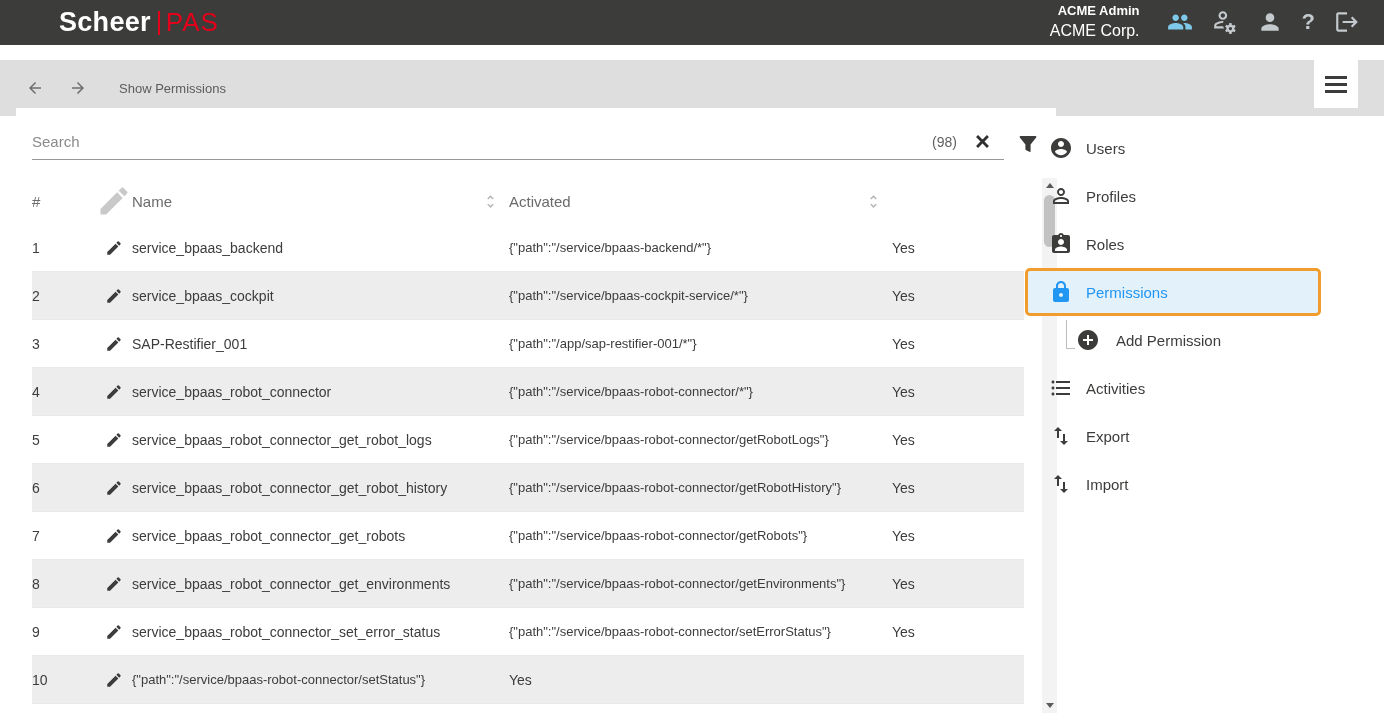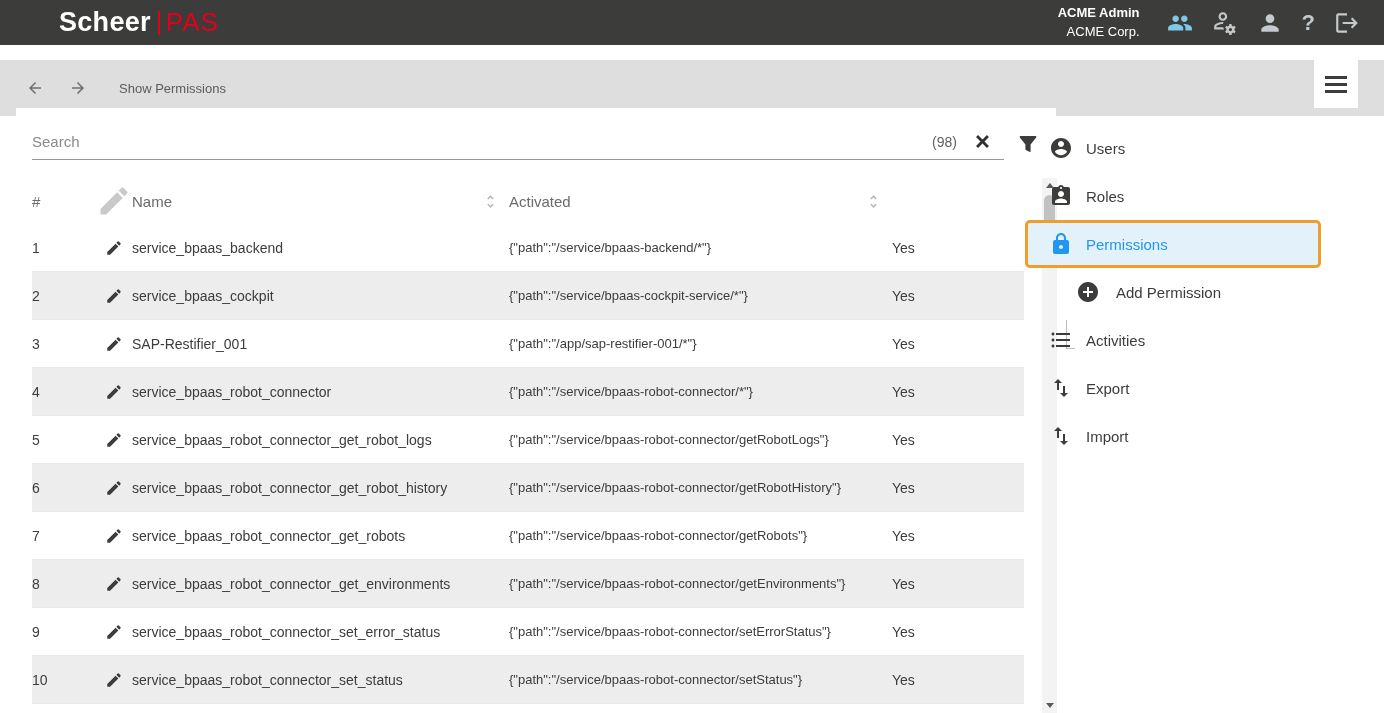--- a/index.html
+++ b/index.html
@@ -14,21 +14,21 @@
 
 .app-header{position:absolute;left:0;top:0;width:1384px;height:45px;background:var(--header-bg);display:flex;align-items:center;justify-content:space-between;padding:0 24px;}
 .brand{display:flex;align-items:center;}
 .brand-mark{width:28px;height:26px;margin-right:7px;}
 .brand-name{color:#fff;font-size:27px;font-weight:bold;letter-spacing:.3px;}
 .brand-sep{width:2px;height:24px;background:var(--brand-red);margin:0 6px 0 7px;}
 .brand-suffix{color:var(--brand-red);font-size:26px;letter-spacing:1px;}
 .header-right{display:flex;align-items:center;gap:19px;}
 .account{text-align:right;color:#fff;line-height:1.4;margin-right:8px;}
 .account-name{font-size:13px;font-weight:bold;}
-.account-org{font-size:13px;}
+.account-org{font-size:16px;}
 .hicon{width:26px;height:26px;color:#c3c9cc;cursor:pointer;}
 .hicon.blue{color:#7ec8ea;}
 .help-glyph{font-size:22px;font-weight:bold;color:#c3c9cc;cursor:pointer;line-height:1;}
 
 
 .breadcrumb{position:absolute;left:0;top:60px;width:1384px;height:56px;background:var(--breadcrumb-bg);display:flex;align-items:center;padding-left:26px;gap:25px;}
 .nav-arrow{width:18px;height:18px;color:#6e6e6e;cursor:pointer;}
 .crumb-title{font-size:13px;color:#5c5c5c;margin-left:7px;}
 .menu-btn{position:absolute;left:1314px;top:60px;width:44px;height:48px;background:#fff;display:flex;flex-direction:column;align-items:center;justify-content:center;gap:4px;cursor:pointer;}
 .menu-btn i{display:block;width:22px;height:3px;background:#3c3c3b;}
@@ -309,21 +309,20 @@
 
   <div class="trow alt">
     <div class="c-num">10</div>
     <div class="c-edit">
       <span class="icon edit-btn">
         <svg viewBox="0 0 24 24">
                 <path d="M3 17.25V21h3.75L17.81 9.94l-3.75-3.75L3 17.25zM20.71 7.04c.39-.39.39-1.02 0-1.41l-2.34-2.34c-.39-.39-1.02-.39-1.41 0l-1.83 1.83 3.75 3.75 1.83-1.83z"></path>
               </svg>
       </span>
     </div>
-    <div class="c-name">service_bpaas_robot_connector_set_status</div>
     <div class="c-res">{"path":"/service/bpaas-robot-connector/setStatus"}</div>
     <div class="c-act">Yes</div>
   </div>
 </div>
   </div>
 
   <div class="scrollbar">
     <span class="sb-arrow up"></span>
     <span class="sb-thumb"></span>
     <span class="sb-arrow down"></span>
@@ -335,20 +334,28 @@
     <span class="icon side-icon">
       <svg viewBox="0 0 24 24">
           <path d="M12 2C6.48 2 2 6.48 2 12s4.48 10 10 10 10-4.48 10-10S17.52 2 12 2zm0 3c1.66 0 3 1.34 3 3s-1.34 3-3 3-3-1.34-3-3 1.34-3 3-3zm0 14.2c-2.5 0-4.71-1.28-6-3.22.03-1.99 4-3.08 6-3.08 1.99 0 5.97 1.09 6 3.08-1.29 1.94-3.5 3.22-6 3.22z"></path>
         </svg>
     </span>
     <span>Users</span>
   </div>
   <div class="side-item">
     <span class="icon side-icon">
       <svg viewBox="0 0 24 24">
+          <path d="M12 5.9c1.16 0 2.1.94 2.1 2.1s-.94 2.1-2.1 2.1S9.9 9.16 9.9 8s.94-2.1 2.1-2.1m0 9c2.97 0 6.1 1.46 6.1 2.1v1.1H5.9V17c0-.64 3.13-2.1 6.1-2.1M12 4C9.79 4 8 5.79 8 8s1.79 4 4 4 4-1.79 4-4-1.79-4-4-4zm0 9c-2.67 0-8 1.34-8 4v3h16v-3c0-2.66-5.33-4-8-4z"></path>
+        </svg>
+    </span>
+    <span>Profiles</span>
+  </div>
+  <div class="side-item">
+    <span class="icon side-icon">
+      <svg viewBox="0 0 24 24">
           <path d="M19 3h-4.18C14.4 1.84 13.3 1 12 1c-1.3 0-2.4.84-2.82 2H5c-1.1 0-2 .9-2 2v14c0 1.1.9 2 2 2h14c1.1 0 2-.9 2-2V5c0-1.1-.9-2-2-2zm-7 0c.55 0 1 .45 1 1s-.45 1-1 1-1-.45-1-1 .45-1 1-1zm0 4c1.66 0 3 1.34 3 3s-1.34 3-3 3-3-1.34-3-3 1.34-3 3-3zm6 12H6v-1.4c0-2 4-3.1 6-3.1s6 1.1 6 3.1V19z"></path>
         </svg>
     </span>
     <span>Roles</span>
   </div>
   <div class="side-item selected">
     <span class="icon side-icon">
       <svg viewBox="0 0 24 24">
           <path d="M18 8h-1V6c0-2.76-2.24-5-5-5S7 3.24 7 6v2H6c-1.1 0-2 .9-2 2v10c0 1.1.9 2 2 2h12c1.1 0 2-.9 2-2V10c0-1.1-.9-2-2-2zm-6 9c-1.1 0-2-.9-2-2s.9-2 2-2 2 .9 2 2-.9 2-2 2zM9 8V6c0-1.66 1.34-3 3-3s3 1.34 3 3v2H9z"></path>
         </svg>

